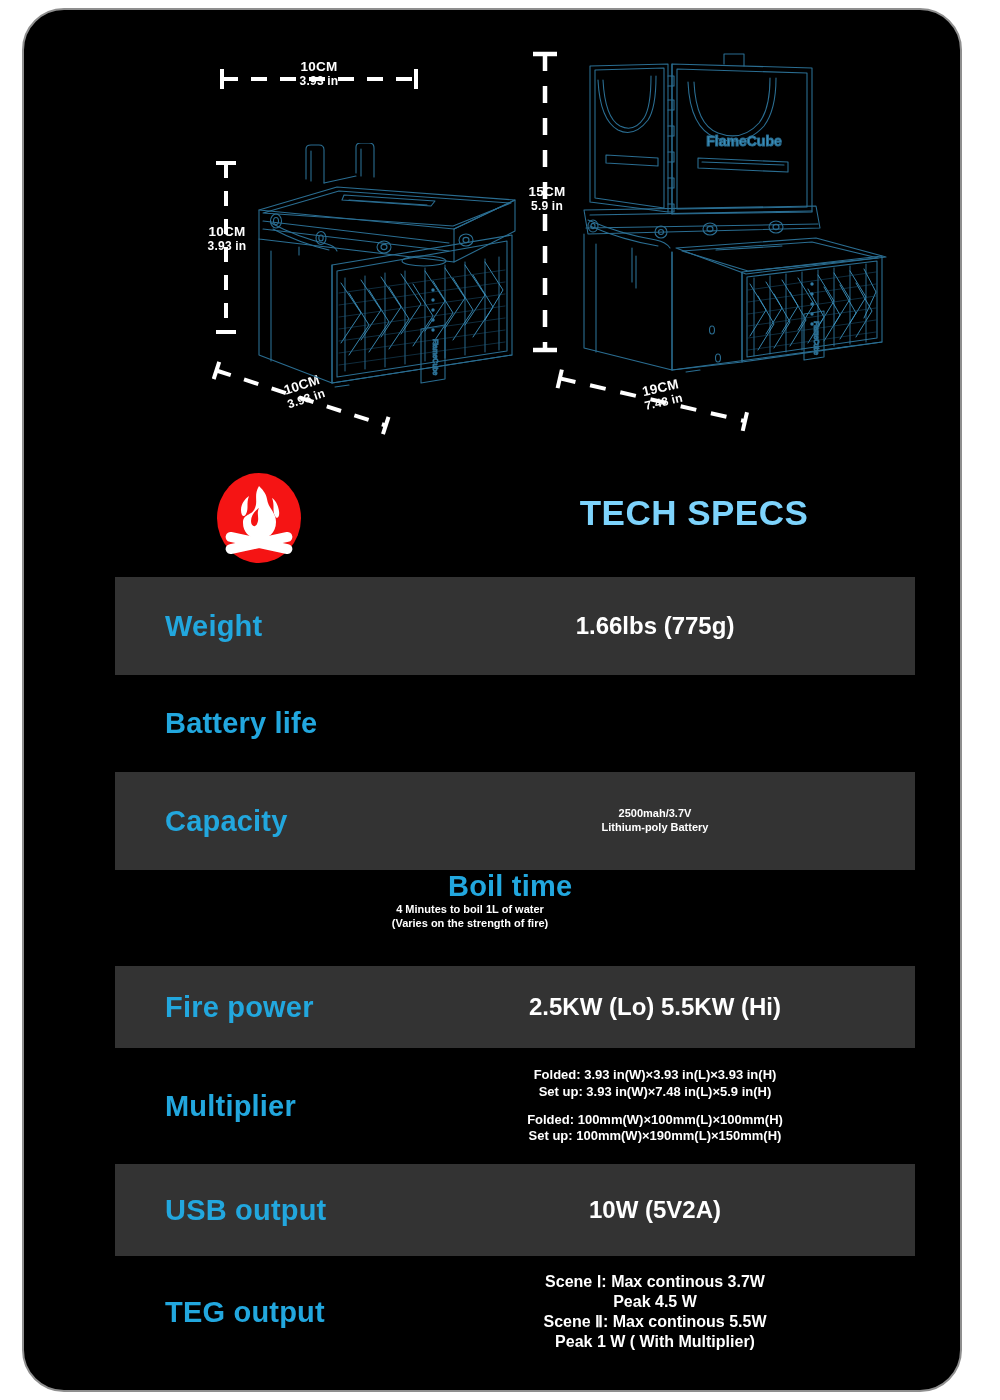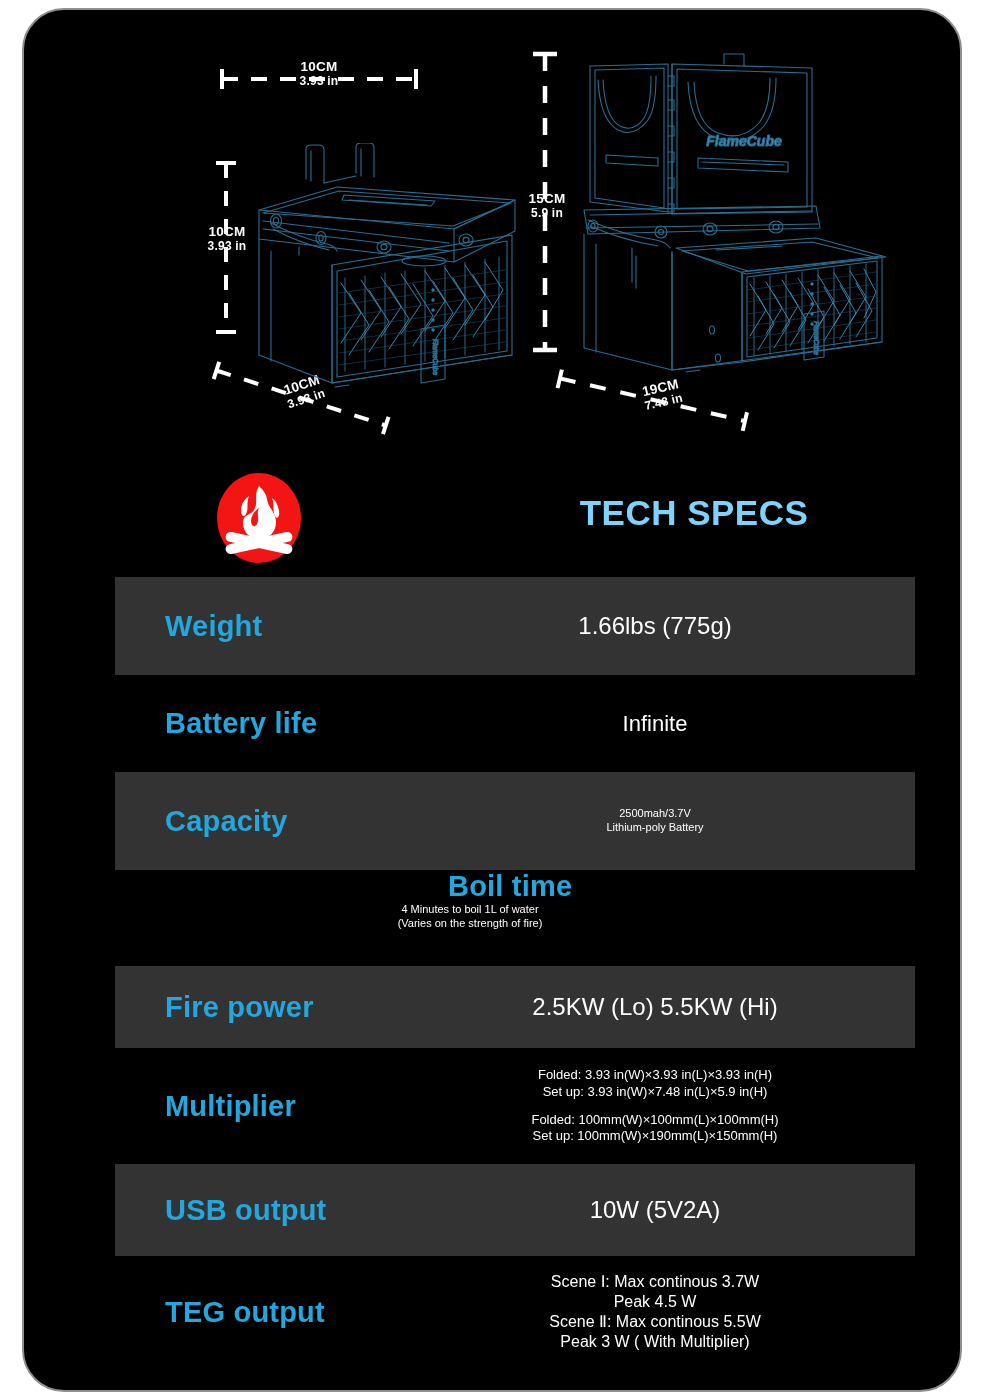--- a/index.html
+++ b/index.html
@@ -39,21 +39,20 @@
   .hero {
     position: absolute;
     left: 0;
     top: 0;
     width: 936px;
     height: 450px;
   }
 
   .drawing {
     position: absolute;
-    font-style: italic;
   }
 
   .drawing svg { display: block; }
 
   
   .dim-label {
     position: absolute;
     color: #ffffff;
     font-weight: bold;
     text-align: center;
@@ -140,21 +139,21 @@
     letter-spacing: 0.2px;
   }
 
   .spec-value {
     position: relative;
     z-index: 1;
     flex: 1;
     padding-right: 44px;
     text-align: center;
     color: #ffffff;
-    font-weight: normal;
+    font-weight: bold;
     line-height: 1.25;
   }
 
   .v-xl  { font-size: 24px; }
   .v-lg  { font-size: 22px; }
   .v-md  { font-size: 11px; }
   .v-sm  { font-size: 16px; }
   .v-xs  { font-size: 13px; line-height: 1.3; }
 
   .spec-value .line { display: block; }
@@ -335,21 +334,21 @@
         <svg width="34" height="305" viewBox="0 0 34 305">
           <g stroke="#ffffff" stroke-width="4.5">
             <line x1="5" y1="4" x2="29" y2="4"></line>
             <line x1="5" y1="300" x2="29" y2="300"></line>
           </g>
           <g stroke="#ffffff" stroke-width="4.5" stroke-dasharray="17 15">
             <line x1="17" y1="4" x2="17" y2="300"></line>
           </g>
         </svg>
       </div>
-      <div class="dim-label" style="left:478px; top:182px; width:90px;">
+      <div class="dim-label" style="left:478px; top:175px; width:90px;">
         <span class="big">15CM</span>
         <span class="small">5.9 in</span>
       </div>
 
       <div class="drawing" style="left:530px; top:355px;">
         <svg width="210" height="72" viewBox="0 0 210 72">
           <g transform="rotate(13 0 12)">
             <g stroke="#ffffff" stroke-width="4">
               <line x1="6" y1="3" x2="6" y2="22"></line>
               <line x1="196" y1="3" x2="196" y2="22"></line>
@@ -518,23 +517,20 @@
 
       <div class="spec-row shaded r-weight">
         <div class="spec-label">Weight</div>
         <div class="spec-value v-xl">
           <span class="line">1.66lbs  (775g)</span>
         </div>
       </div>
 
       <div class="spec-row r-battery">
         <div class="spec-label">Battery life</div>
-        <div class="spec-value v-lg">
-          <span class="line">Infinite</span>
-        </div>
       </div>
 
       <div class="spec-row shaded r-capacity">
         <div class="spec-label">Capacity</div>
         <div class="spec-value v-md">
           <span class="line">2500mah/3.7V</span>
           <span class="line">Lithium-poly Battery</span>
         </div>
       </div>
 
@@ -570,19 +566,19 @@
           <span class="line">10W (5V2A)</span>
         </div>
       </div>
 
       <div class="spec-row r-teg">
         <div class="spec-label">TEG output</div>
         <div class="spec-value v-sm teg-block">
           <span class="line">Scene Ⅰ: Max continous 3.7W</span>
           <span class="line">Peak 4.5 W</span>
           <span class="line">Scene Ⅱ: Max continous 5.5W</span>
-          <span class="line">Peak 3 W ( With Multiplier)</span>
+          <span class="line">Peak 1 W ( With Multiplier)</span>
         </div>
       </div>
 
     </div>
   </div>
 </div>
 
 </body></html>

